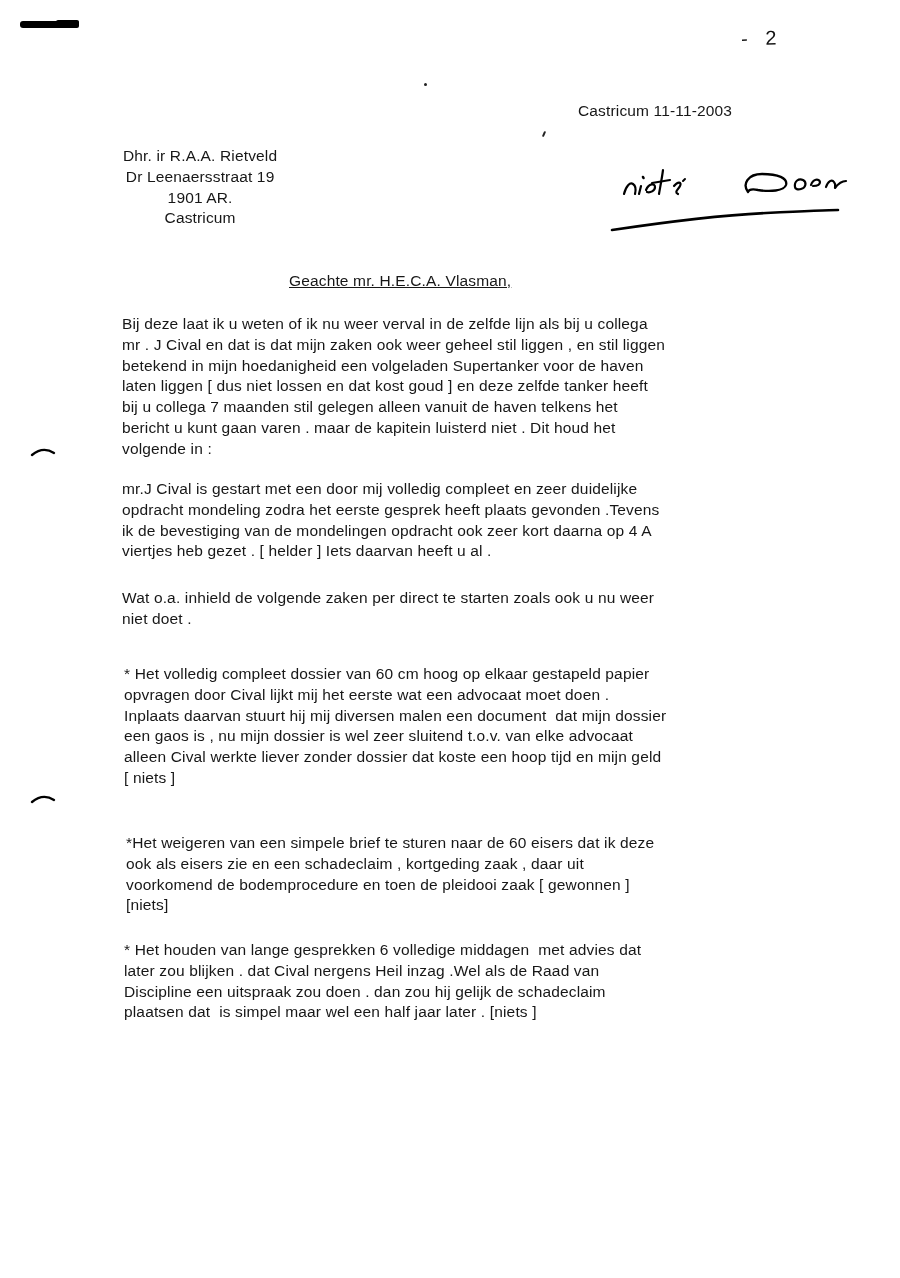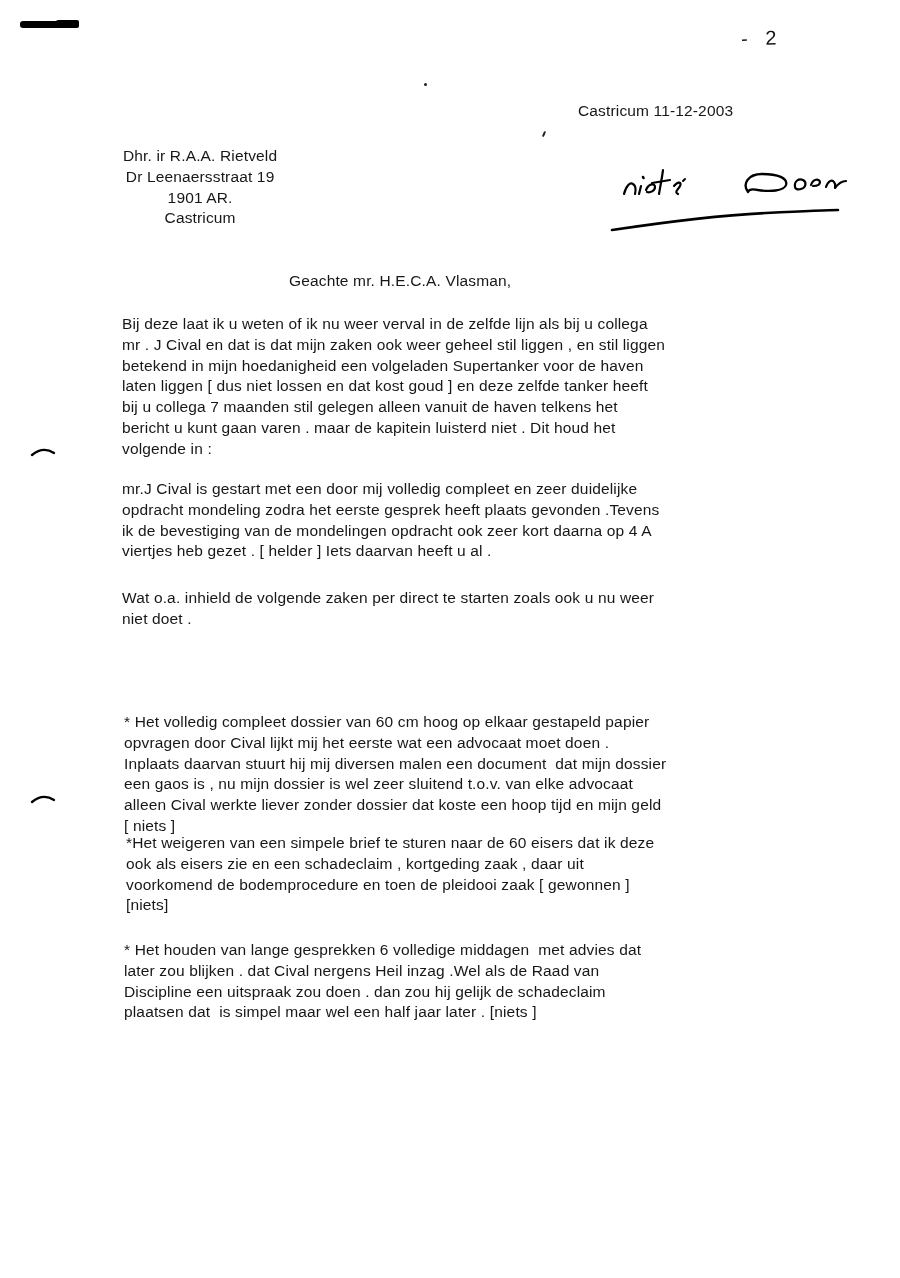--- a/index.html
+++ b/index.html
@@ -95,21 +95,21 @@
 <div class="page">
 
   <div class="scan-bar"></div>
   <div class="scan-bar-notch"></div>
 
   <div class="page-number">- 2</div>
 
   <div class="speck-dot"></div>
   <div class="speck-comma"></div>
 
-  <div class="txt" style="left:578px; top:101px;">Castricum 11-12-2003</div>
+  <div class="txt" style="left:578px; top:101px;">Castricum 11-11-2003</div>
 
   <div class="txt" style="left:123px; top:146px;text-align:center;">Dhr. ir R.A.A. Rietveld
 Dr Leenaersstraat 19
 1901 AR.
 Castricum</div>
 
   <div class="handwriting" title="">
     <svg width="274" height="84" viewBox="0 0 274 84">
 
       <path d="M38,34 C40,26 44,22 47,24 C50,26 50,30 49,34" stroke-width="2.2"></path>
@@ -130,21 +130,21 @@
       <path d="M209,27 C208,21 213,18 217,20 C221,22 220,28 215,29 C212,30 209,29 209,27" stroke-width="2.2"></path>
 
       <path d="M225,25 C227,19 233,18 234,22 C234,25 230,26 227,26" stroke-width="2.2"></path>
 
       <path d="M240,27 C242,21 246,19 248,22 C250,24 249,27 249,28 C252,24 256,21 260,21" stroke-width="2.2"></path>
 
       <path d="M26,70 Q120,56 180,53 T252,50" stroke-width="2.6"></path>
     </svg>
   </div>
 
-  <div class="txt" style="left:289px; top:271px;">Geachte mr. H.E.C.A. Vlasman,</div>
+  <div class="txt" style="left:289px; top:271px;text-decoration:underline;">Geachte mr. H.E.C.A. Vlasman,</div>
 
   <div class="txt" style="left:122px; top:314px;">Bij deze laat ik u weten of ik nu weer verval in de zelfde lijn als bij u collega
 mr . J Cival en dat is dat mijn zaken ook weer geheel stil liggen , en stil liggen
 betekend in mijn hoedanigheid een volgeladen Supertanker voor de haven
 laten liggen [ dus niet lossen en dat kost goud ] en deze zelfde tanker heeft
 bij u collega 7 maanden stil gelegen alleen vanuit de haven telkens het
 bericht u kunt gaan varen . maar de kapitein luisterd niet . Dit houd het
 volgende in :</div>
 
   <div class="margin-arc one">
@@ -154,21 +154,21 @@
   </div>
 
   <div class="txt" style="left:122px; top:479px;">mr.J Cival is gestart met een door mij volledig compleet en zeer duidelijke
 opdracht mondeling zodra het eerste gesprek heeft plaats gevonden .Tevens
 ik de bevestiging van de mondelingen opdracht ook zeer kort daarna op 4 A
 viertjes heb gezet . [ helder ] Iets daarvan heeft u al .</div>
 
   <div class="txt" style="left:122px; top:588px;">Wat o.a. inhield de volgende zaken per direct te starten zoals ook u nu weer
 niet doet .</div>
 
-  <div class="txt" style="left:124px; top:664px;margin-top:48px;">* Het volledig compleet dossier van 60 cm hoog op elkaar gestapeld papier
+  <div class="txt" style="left:124px; top:664px;">* Het volledig compleet dossier van 60 cm hoog op elkaar gestapeld papier
 opvragen door Cival lijkt mij het eerste wat een advocaat moet doen .
 Inplaats daarvan stuurt hij mij diversen malen een document  dat mijn dossier
 een gaos is , nu mijn dossier is wel zeer sluitend t.o.v. van elke advocaat
 alleen Cival werkte liever zonder dossier dat koste een hoop tijd en mijn geld
 [ niets ]</div>
 
   <div class="margin-arc two">
     <svg width="27" height="13" viewBox="0 0 27 13">
         <path d="M2,10 Q13,1 24,8" stroke-width="2.3"></path>
       </svg>

